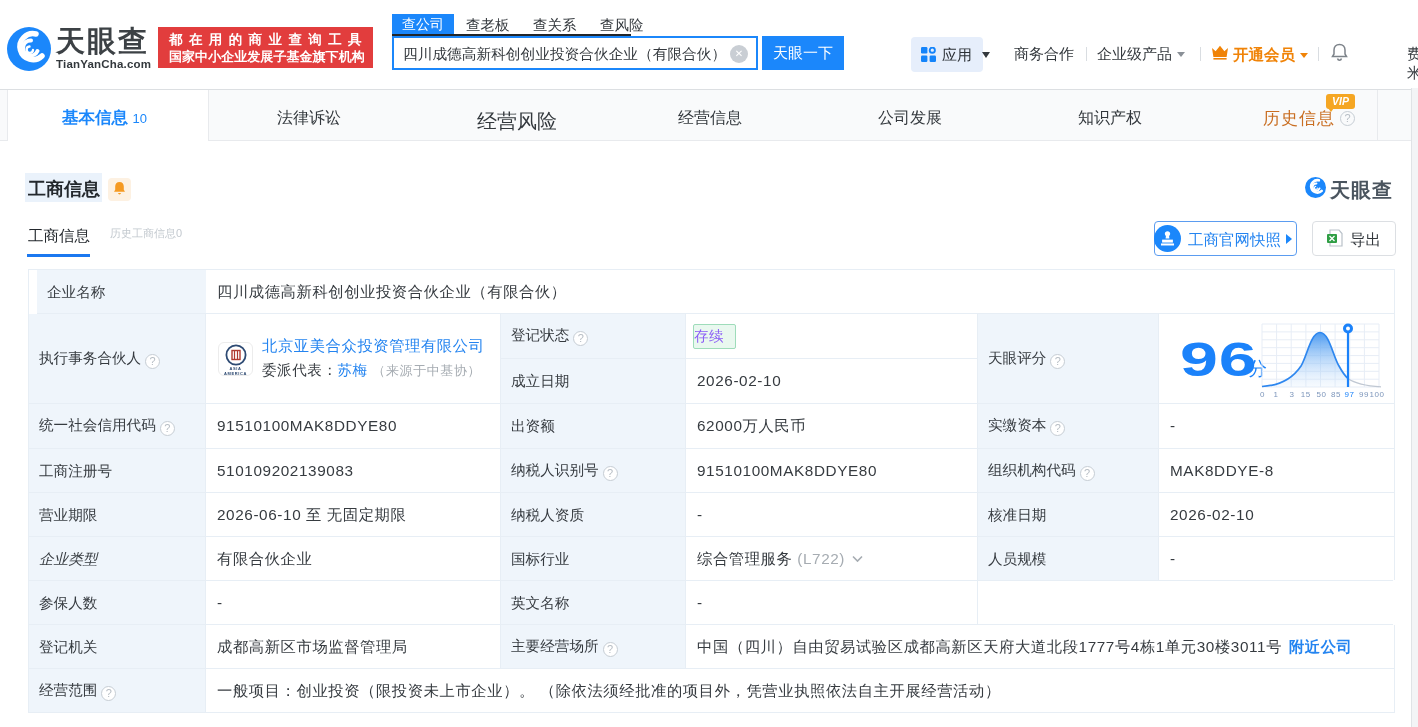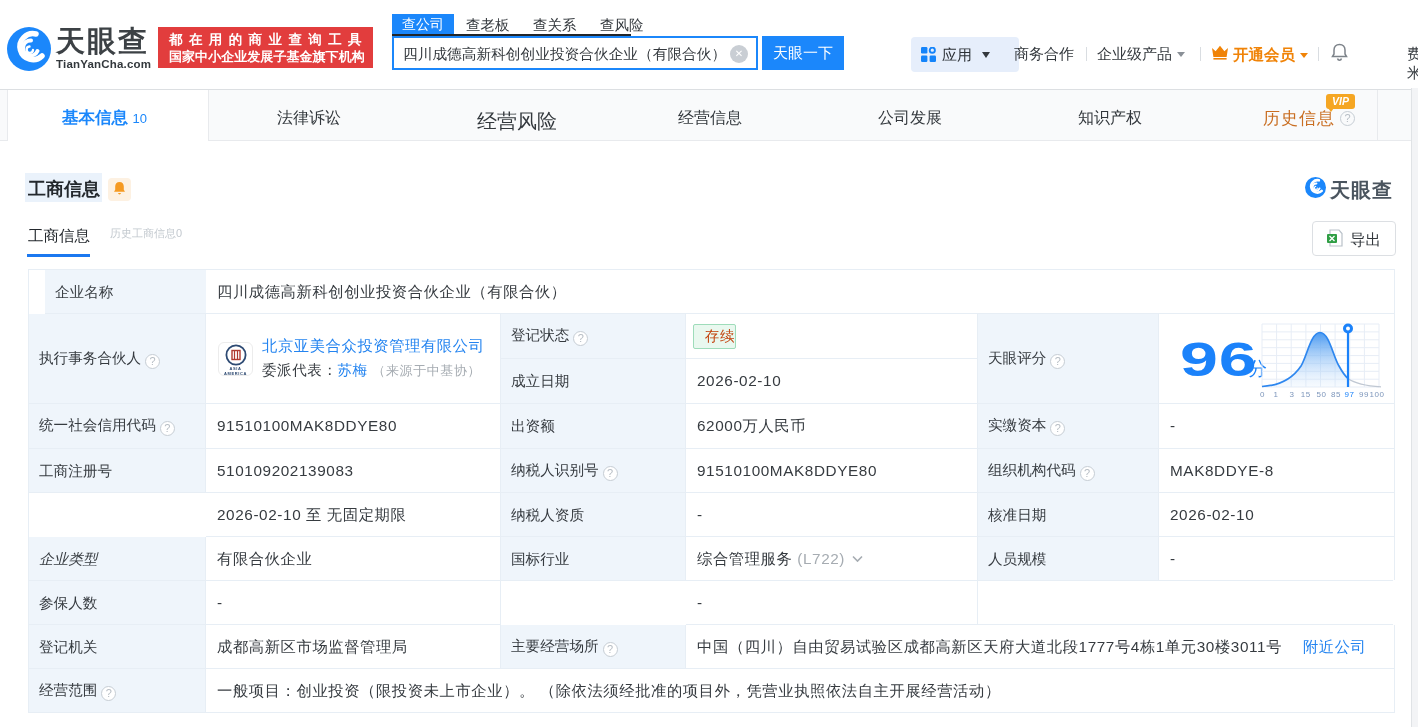--- a/index.html
+++ b/index.html
@@ -41,21 +41,21 @@
   <div class="abs" style="left:533px;top:16px;font-size:14.5px;color:#33383d;">查关系</div>
   <div class="abs" style="left:600px;top:16px;font-size:14.5px;color:#33383d;">查风险</div>
   <div class="abs" style="left:392px;top:34px;width:239px;height:2px;background:#22262a;"></div>
 
   <div class="abs" style="left:392px;top:36px;width:366px;height:34px;background:#fff;border:2px solid #1b87fb;">
     <div class="abs" style="left:9px;top:7px;font-size:14.7px;color:#33383d;white-space:nowrap;">四川成德高新科创创业投资合伙企业（有限合伙）</div>
     <div class="abs" style="left:336px;top:7px;width:18px;height:18px;border-radius:50%;background:#c9ced4;color:#fff;font-size:10px;text-align:center;line-height:17px;">✕</div>
   </div>
   <div class="abs" style="left:762px;top:36px;width:82px;height:34px;background:#1b87fb;color:#fff;font-size:15px;text-align:center;line-height:34px;">天眼一下</div>
 
-  <div class="abs" style="left:911px;top:37px;width:108px;height:35px;background:#e6eefb;border-radius:4px;">
+  <div class="abs" style="left:911px;top:37px;width:72px;height:35px;background:#e6eefb;border-radius:4px;">
     <svg class="abs" style="left:10px;top:10px;" width="15" height="15" viewBox="0 0 15 15">
       <rect x="0" y="0" width="6.4" height="6.4" rx="1.2" fill="#1484fa"></rect>
       <circle cx="11.3" cy="3.2" r="2.6" fill="none" stroke="#1484fa" stroke-width="1.9"></circle>
       <rect x="0" y="8.6" width="6.4" height="6.4" rx="1.2" fill="#1484fa"></rect>
       <rect x="8.6" y="8.6" width="6.4" height="6.4" rx="1.2" fill="#1484fa"></rect>
     </svg>
     <span class="abs" style="left:31px;top:9px;font-size:15px;color:#2b3036;">应用</span>
     <span class="caret" style="position:absolute;left:66px;top:15px;border-top-color:#33383d;border-left-width:4.5px;border-right-width:4.5px;border-top-width:6px;"></span>
   </div>
   <div class="abs" style="left:1014px;top:45px;font-size:15px;color:#33383d;">商务合作</div>
@@ -106,32 +106,42 @@
         <path d="M24 13.5 A7.5 7.5 0 1 0 30.5 24" stroke-width="4"></path>
         <path d="M22.5 19.5 A3.2 3.2 0 1 0 26 23" stroke-width="2.4"></path>
       </g>
 </svg>
 <div class="abs" style="left:1330px;top:177px;font-size:20px;font-weight:bold;color:#4a545e;letter-spacing:1px;">天眼查</div>
 
 <div class="abs" style="left:28px;top:226px;font-size:15.5px;color:#23282d;">工商信息</div>
 <div class="abs" style="left:110px;top:226px;font-size:11px;color:#c3c9cf;">历史工商信息0</div>
 <div class="abs" style="left:27px;top:254px;width:63px;height:3px;background:#1b78f0;"></div>
 
+<div class="abs" style="left:1154px;top:221px;width:143px;height:35px;border:1px solid #5b9cf0;border-radius:4px;background:#fff;">
+  <svg style="position:absolute;left:-1px;top:3px;" width="27" height="27" viewBox="0 0 24 24">
+    <circle cx="12" cy="12" r="12" fill="#1b87fb"></circle>
+    <path d="M12 5.5 C10.6 5.5 9.6 6.5 9.6 7.8 C9.6 8.6 10 9.3 10.6 9.8 L10.3 12 L13.7 12 L13.4 9.8 C14 9.3 14.4 8.6 14.4 7.8 C14.4 6.5 13.4 5.5 12 5.5 Z" fill="#fff"></path>
+    <rect x="7.2" y="13" width="9.6" height="2.6" fill="#fff"></rect>
+    <rect x="6.2" y="16.4" width="11.6" height="1.8" fill="#fff"></rect>
+  </svg>
+  <span style="position:absolute;left:33px;top:8px;font-size:15.5px;color:#2484f0;">工商官网快照</span>
+  <span style="position:absolute;left:131px;top:12px;width:0;height:0;border-top:5px solid transparent;border-bottom:5px solid transparent;border-left:6px solid #1b87fb;"></span>
+</div>
 <div class="abs" style="left:1312px;top:221px;width:84px;height:35px;border:1px solid #dcdfe3;border-radius:4px;background:#fff;">
   <svg style="position:absolute;left:13px;top:7px;" width="17" height="18" viewBox="0 0 17 18">
     <path d="M4 1 L13 1 L16 4.5 L16 17 L4 17 Z" fill="#fff" stroke="#b9c1c9" stroke-width="1.2"></path>
     <rect x="1" y="5" width="10" height="9" rx="1" fill="#2f9e44"></rect>
     <path d="M3.5 7 L8.5 12 M8.5 7 L3.5 12" stroke="#fff" stroke-width="1.3"></path>
   </svg>
   <span style="position:absolute;left:37px;top:8px;font-size:15.5px;color:#33383d;">导出</span>
 </div>
 
 <div class="abs" id="tbl" style="left:28px;top:269px;width:1367px;height:444px;border:1px solid #e7eef5;background:#fff;">
 
-  <div class="lbl" style="left:16px;top:0;width:177px;height:44px;">
+  <div class="lbl" style="left:8px;top:0;width:177px;height:44px;">
         <span class="t">企业名称</span>
       </div>
   <div class="val" style="left:177px;top:0;width:1188px;height:44px;border-right:none;">
         <span class="t">四川成德高新科创创业投资合伙企业（有限合伙）</span>
       </div>
 
   <div class="lbl" style="left:0;top:44px;width:177px;height:90px;">
         <span class="t">执行事务合伙人<span class="qm">?</span></span>
       </div>
   <div class="val" style="left:177px;top:44px;width:295px;height:90px;">
@@ -143,21 +153,21 @@
       </svg>
       <div style="position:absolute;left:0;top:23px;width:33px;text-align:center;font-size:4px;color:#28456e;font-weight:bold;">ASIA AMERICA</div>
     </div>
     <div style="position:absolute;left:56px;top:22px;font-size:15.3px;color:#2484f0;white-space:nowrap;">北京亚美合众投资管理有限公司</div>
     <div style="position:absolute;left:56px;top:47px;font-size:14.5px;color:#363b40;white-space:nowrap;">委派代表：<span class="blue">苏梅</span> <span style="font-size:13px;color:#a6acb2;">（来源于中基协）</span></div>
   </div>
   <div class="lbl" style="left:472px;top:44px;width:185px;height:45px;">
         <span class="t">登记状态<span class="qm">?</span></span>
       </div>
   <div class="val" style="left:657px;top:44px;width:292px;height:45px;">
-    <div style="position:absolute;left:7px;top:10px;width:43px;height:25px;background:#e9f8ef;border:1px solid #9edcba;border-radius:2px;color:#c2410c;font-size:14.5px;text-align:right;line-height:23px;">存续</div>
+    <div style="position:absolute;left:7px;top:10px;width:43px;height:25px;background:#e9f8ef;border:1px solid #9edcba;border-radius:2px;color:#8b5cf6;font-size:14.5px;text-align:left;line-height:23px;">存续</div>
   </div>
   <div class="lbl" style="left:472px;top:89px;width:185px;height:45px;">
         <span class="t">成立日期</span>
       </div>
   <div class="val" style="left:657px;top:89px;width:292px;height:45px;">
         <span class="t">2026-02-10</span>
       </div>
   <div class="lbl" style="left:949px;top:44px;width:181px;height:90px;">
         <span class="t">天眼评分<span class="qm">?</span></span>
       </div>
@@ -226,22 +236,25 @@
   <div class="val" style="left:657px;top:179px;width:292px;height:44px;">
         <span class="t">91510100MAK8DDYE80</span>
       </div>
   <div class="lbl" style="left:949px;top:179px;width:181px;height:44px;">
         <span class="t">组织机构代码<span class="qm">?</span></span>
       </div>
   <div class="val" style="left:1130px;top:179px;width:235px;height:44px;border-right:none;">
         <span class="t">MAK8DDYE-8</span>
       </div>
 
+  <div class="lbl" style="left:0;top:223px;width:177px;height:44px;">
+        <span class="t">营业期限</span>
+      </div>
   <div class="val" style="left:177px;top:223px;width:295px;height:44px;">
-        <span class="t">2026-02-10 至 无固定期限</span>
+        <span class="t">2026-06-10 至 无固定期限</span>
       </div>
   <div class="lbl" style="left:472px;top:223px;width:185px;height:44px;">
         <span class="t">纳税人资质</span>
       </div>
   <div class="val" style="left:657px;top:223px;width:292px;height:44px;">
         <span class="t">-</span>
       </div>
   <div class="lbl" style="left:949px;top:223px;width:181px;height:44px;">
         <span class="t">核准日期</span>
       </div>
@@ -269,37 +282,40 @@
   <div class="val" style="left:1130px;top:267px;width:235px;height:44px;border-right:none;">
         <span class="t">-</span>
       </div>
 
   <div class="lbl" style="left:0;top:311px;width:177px;height:44px;">
         <span class="t">参保人数</span>
       </div>
   <div class="val" style="left:177px;top:311px;width:295px;height:44px;">
         <span class="t">-</span>
       </div>
+  <div class="lbl" style="left:472px;top:311px;width:185px;height:44px;">
+        <span class="t">英文名称</span>
+      </div>
   <div class="val" style="left:657px;top:311px;width:292px;height:44px;">
         <span class="t">-</span>
       </div>
   <div style="position:absolute;left:949px;top:311px;width:417px;height:44px;background:#fff;border-bottom:1px solid #e7eef5;"></div>
       <div style="position:absolute;left:1364px;top:310px;width:3px;height:45px;background:#fff;"></div>
 
   <div class="lbl" style="left:0;top:355px;width:177px;height:44px;">
         <span class="t">登记机关</span>
       </div>
   <div class="val" style="left:177px;top:355px;width:295px;height:44px;padding-left:44px;">
         <span class="t">成都高新区市场监督管理局</span>
       </div>
   <div class="lbl" style="left:472px;top:355px;width:185px;height:44px;">
         <span class="t">主要经营场所<span class="qm">?</span></span>
       </div>
   <div class="val" style="left:657px;top:355px;width:708px;height:44px;border-right:none;">
-        <span class="t">中国（四川）自由贸易试验区成都高新区天府大道北段1777号4栋1单元30楼3011号 <span class="blue" style="margin-left:16px;">附近公司</span></span>
+        <span class="t">中国（四川）自由贸易试验区成都高新区天府大道北段1777号4栋1单元30楼3011号 <span class="blue" style="margin-left:2px;font-weight:bold;">附近公司</span></span>
       </div>
 
   <div class="lbl" style="left:0;top:399px;width:177px;height:43px;border-bottom:none;">
         <span class="t">经营范围<span class="qm">?</span></span>
       </div>
   <div class="val" style="left:177px;top:399px;width:1188px;height:43px;border-right:none;border-bottom:none;">
         <span class="t">一般项目：创业投资（限投资未上市企业）。 （除依法须经批准的项目外，凭营业执照依法自主开展经营活动）</span>
       </div>
 </div>
 

